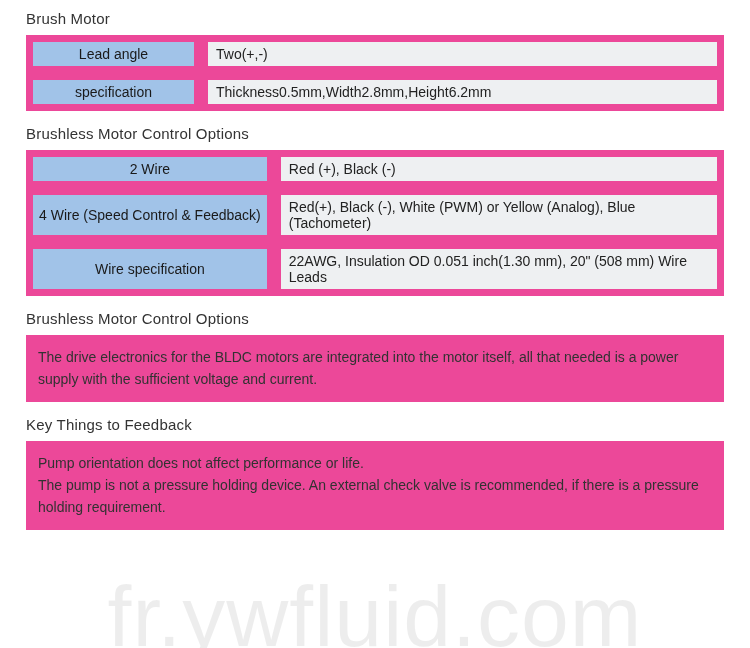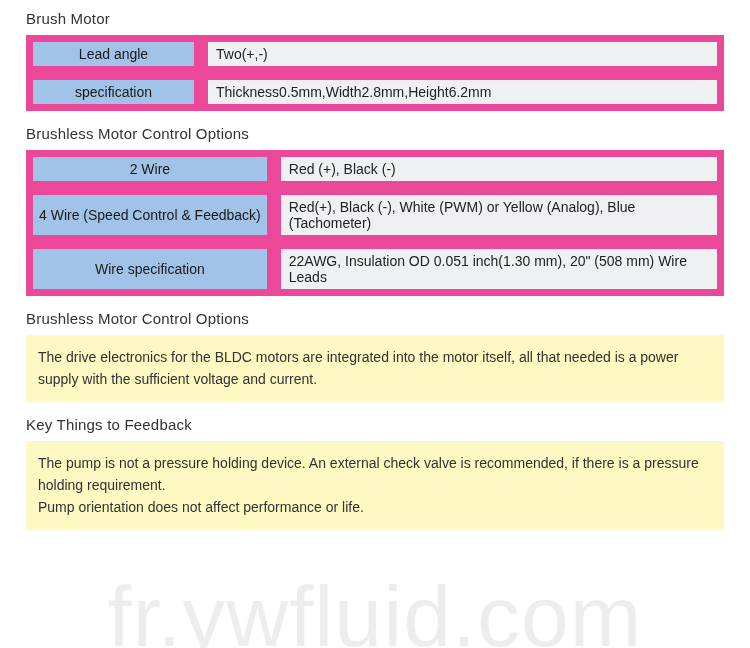--- a/index.html
+++ b/index.html
@@ -43,21 +43,21 @@
   }
   table.spec .value {
     background: #eef0f2;
     color: #222;
     padding: 4px 8px;
     font-size: 14px;
   }
   .t1 .label { width: 175px; }
   .t2 .label { width: 218px; }
   .infobox {
-    background: #fef9c3;
+    background: #ec4899;
     padding: 12px 12px;
     font-size: 14px;
     line-height: 1.55;
     color: #323232;
     font-family: Tahoma, Arial, sans-serif;
   }
   .watermark {
     position: absolute;
     left: 0; right: 0;
     bottom: -18px;
@@ -104,17 +104,17 @@
     <td class="value">22AWG, Insulation OD 0.051 inch(1.30 mm), 20" (508 mm) Wire Leads</td>
   </tr>
 </tbody>
   </table>
 
 <div class="section-heading">Brushless Motor Control Options</div>
 <div class="infobox">The drive electronics for the BLDC motors are integrated into the motor itself, all that needed is a power supply with the sufficient voltage and current.</div>
 
 <div class="section-heading">Key Things to Feedback</div>
 <div class="infobox">
+  <div>Pump orientation does not affect performance or life.</div>
   <div>The pump is not a pressure holding device. An external check valve is recommended, if there is a pressure holding requirement.</div>
-  <div>Pump orientation does not affect performance or life.</div>
 </div>
 
 <div class="watermark">fr.ywfluid.com</div>
 
 </body></html>

